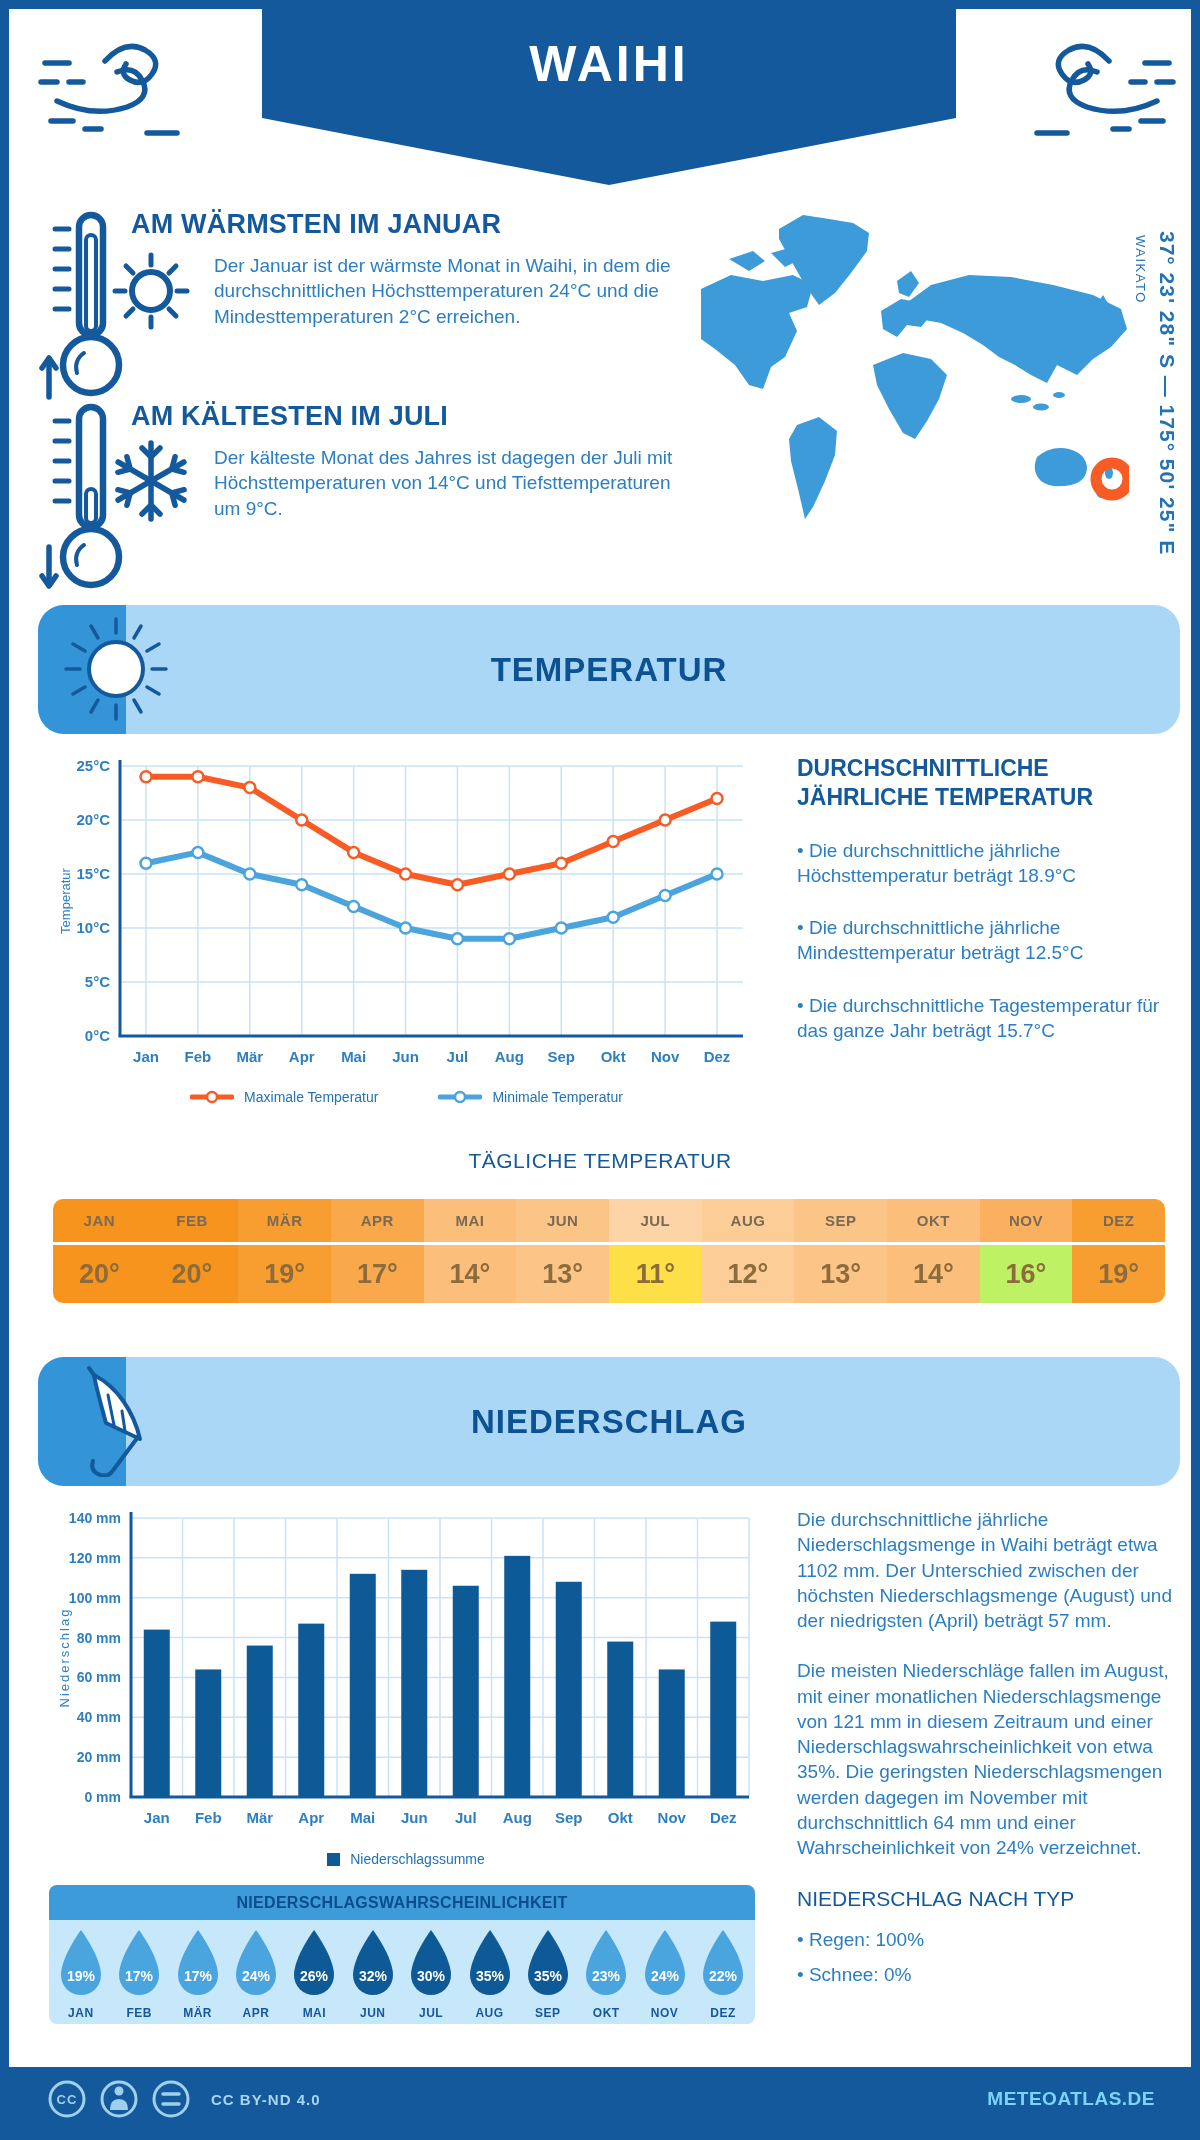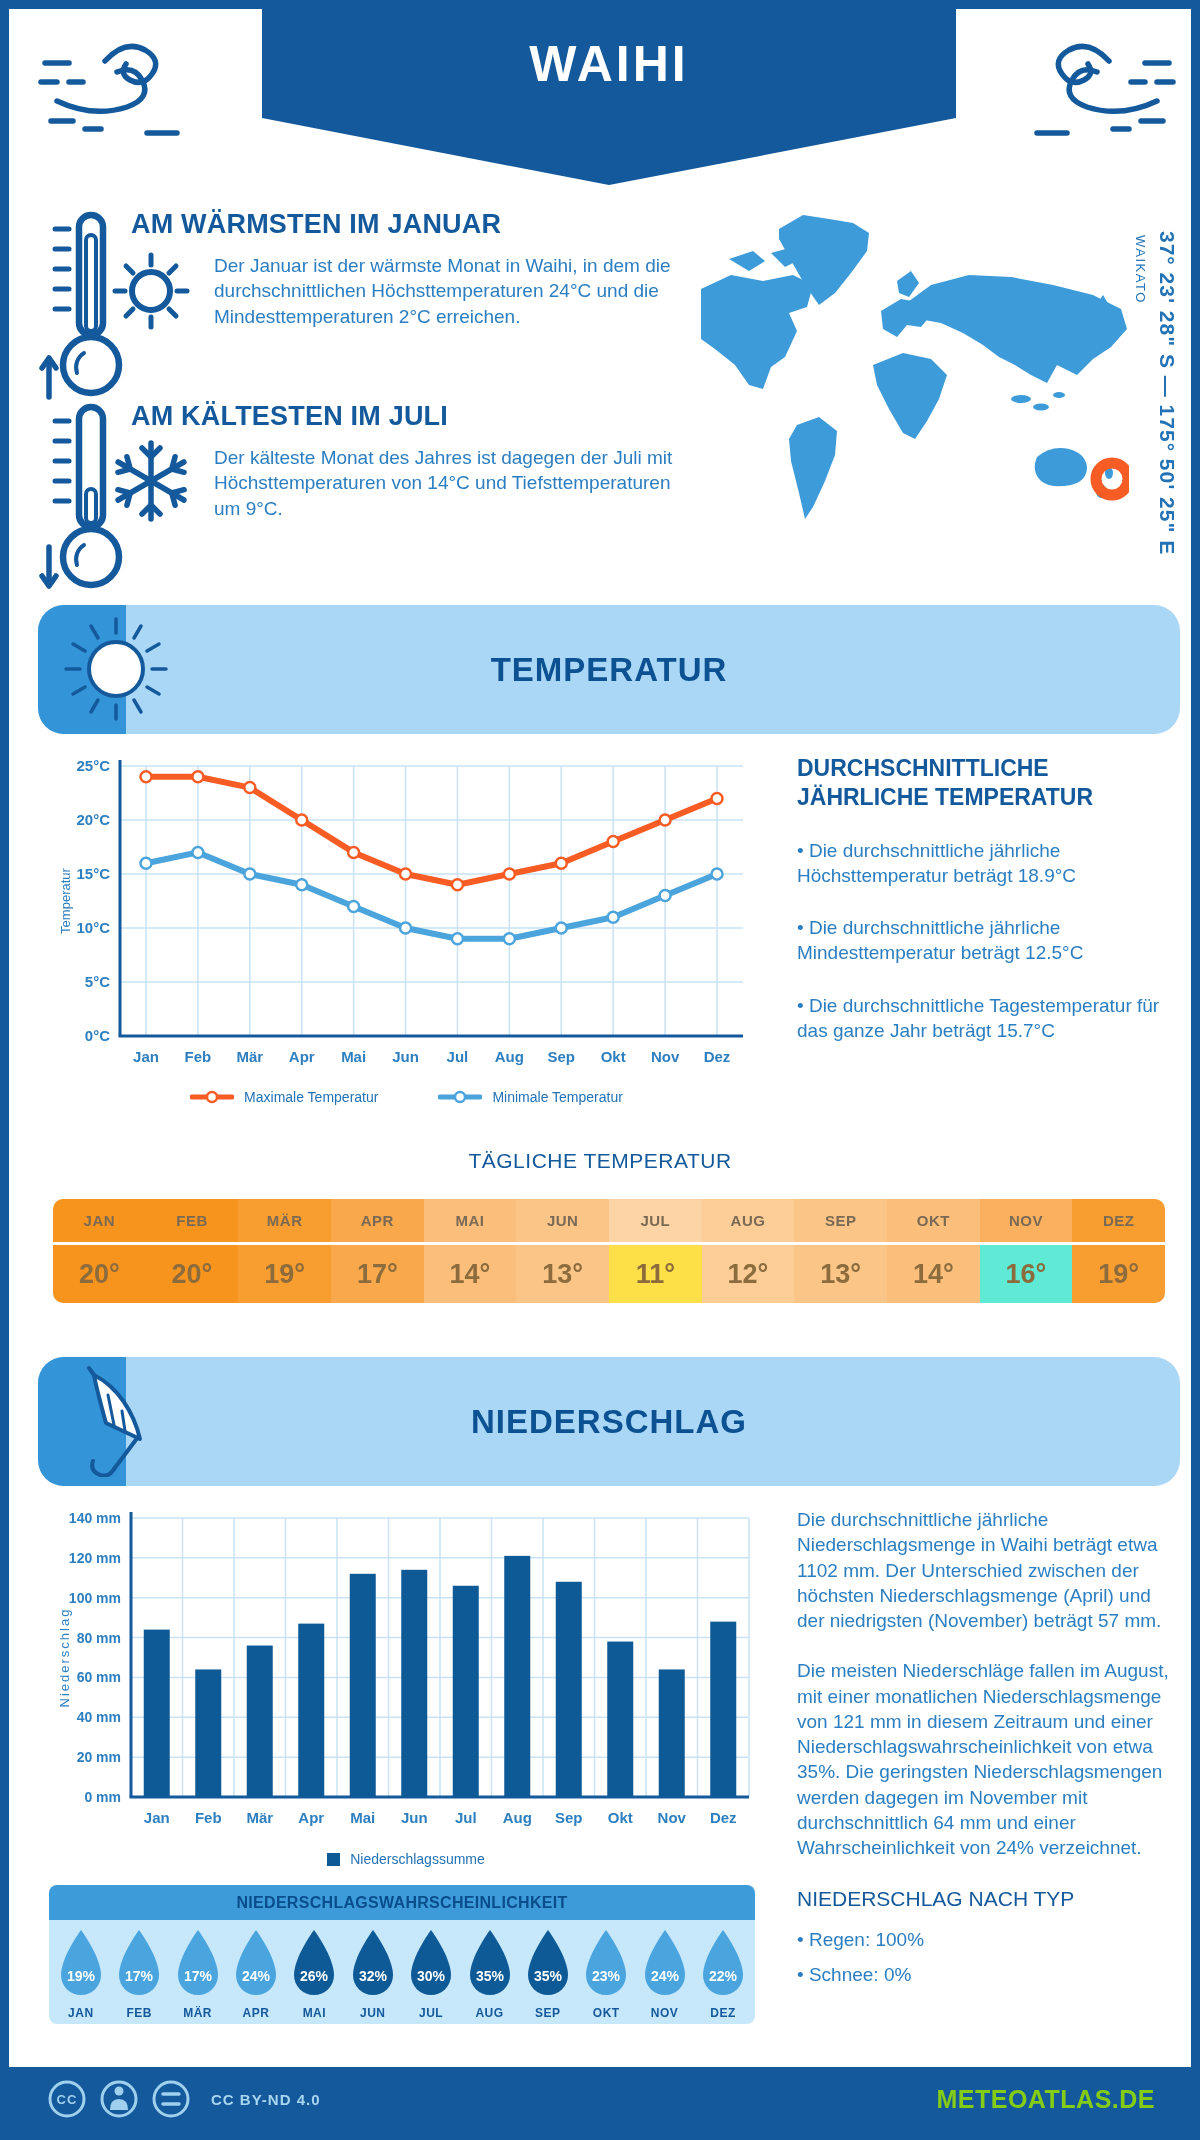--- a/index.html
+++ b/index.html
@@ -61,21 +61,21 @@
     font-size:16px;font-weight:bold;color:#0A4D8C;letter-spacing:.3px}
   .prob-body{position:absolute;left:40px;top:1911px;width:706px;height:104px;background:var(--probpanel);
     border-radius:0 0 8px 8px;display:flex;justify-content:space-evenly;align-items:flex-start;padding-top:9px}
   .drop-col{width:53px;text-align:center}
   .drop-col .m{margin-top:3px;font-size:12px;font-weight:bold;color:var(--dark);letter-spacing:.5px}
 
   
   .footer{position:absolute;left:0;right:0;bottom:0;height:64px;background:var(--dark);
     display:flex;align-items:center;justify-content:space-between;padding:0 36px}
   .footer .lic{display:flex;align-items:center;gap:14px;color:#A9D6F0;font-size:15px;font-weight:bold;letter-spacing:1px}
-  .footer .site{color:#84cc16;font-size:25px;font-weight:bold;letter-spacing:.5px}
+  .footer .site{color:#7dd3fc;font-size:19px;font-weight:bold;letter-spacing:.5px}
 
   .icon-stroke{stroke:var(--dark);fill:none;stroke-linecap:round;stroke-linejoin:round}
 </style>
 </head>
 <body>
 
 <div class="wrap">
 
   <svg class="abs" style="left:26px;top:16px" width="158" height="128" viewBox="0 0 158 128">
     <g class="icon-stroke" stroke-width="5.5">
@@ -332,21 +332,21 @@
       <div class="tv" style="background: rgb(247, 148, 30);">20°</div>
       <div class="tv" style="background: rgb(247, 148, 30);">20°</div>
       <div class="tv" style="background: rgb(248, 157, 47);">19°</div>
       <div class="tv" style="background: rgb(249, 169, 76);">17°</div>
       <div class="tv" style="background: rgb(251, 190, 123);">14°</div>
       <div class="tv" style="background: rgb(251, 197, 136);">13°</div>
       <div class="tv" style="background: #fde047;">11°</div>
       <div class="tv" style="background: rgb(252, 205, 151);">12°</div>
       <div class="tv" style="background: rgb(251, 197, 136);">13°</div>
       <div class="tv" style="background: rgb(251, 190, 123);">14°</div>
-      <div class="tv" style="background: #5eead4;">16°</div>
+      <div class="tv" style="background: #bef264;">16°</div>
       <div class="tv" style="background: rgb(248, 157, 47);">19°</div>
     </div>
 
   <div class="band" style="top:1348px">
     <div class="cap"></div>
     <div class="band-title">NIEDERSCHLAG</div>
     <svg width="112" height="112" viewBox="0 0 112 112">
       <path d="M34 10 C58 22 74 48 80 74 L46 58 C40 36 36 22 34 10 Z" fill="#fff" stroke="#14599B" stroke-width="4" stroke-linejoin="round"></path>
       <path d="M48 30 L54 60 M62 46 L65 66" fill="none" stroke="#14599B" stroke-width="3" stroke-linecap="round"></path>
       <line x1="78" y1="72" x2="54" y2="104" stroke="#14599B" stroke-width="4" stroke-linecap="round"></line>
@@ -416,21 +416,21 @@
       <div class="li">
         <svg width="13" height="13" viewBox="0 0 13 13">
           <rect x="0" y="0" width="13" height="13" fill="#0E5A96"></rect>
         </svg>
         <span>Niederschlagssumme</span>
       </div>
     </div>
 
   <div class="col" style="top:1498px">
     <div id="precip-paragraphs">
-        <p>Die durchschnittliche jährliche Niederschlagsmenge in Waihi beträgt etwa 1102 mm. Der Unterschied zwischen der höchsten Niederschlagsmenge (April) und der niedrigsten (November) beträgt 57 mm.</p>
+        <p>Die durchschnittliche jährliche Niederschlagsmenge in Waihi beträgt etwa 1102 mm. Der Unterschied zwischen der höchsten Niederschlagsmenge (August) und der niedrigsten (April) beträgt 57 mm.</p>
         <p>Die meisten Niederschläge fallen im August, mit einer monatlichen Niederschlagsmenge von 121 mm in diesem Zeitraum und einer Niederschlagswahrscheinlichkeit von etwa 35%. Die geringsten Niederschlagsmengen werden dagegen im November mit durchschnittlich 64 mm und einer Wahrscheinlichkeit von 24% verzeichnet.</p>
       </div>
     <h4>NIEDERSCHLAG NACH TYP</h4>
     <div id="type-bullets">
         <div class="bullet2">• Regen: 100%</div>
         <div class="bullet2">• Schnee: 0%</div>
       </div>
   </div>
 
   <div class="prob-head">NIEDERSCHLAGSWAHRSCHEINLICHKEIT</div>

